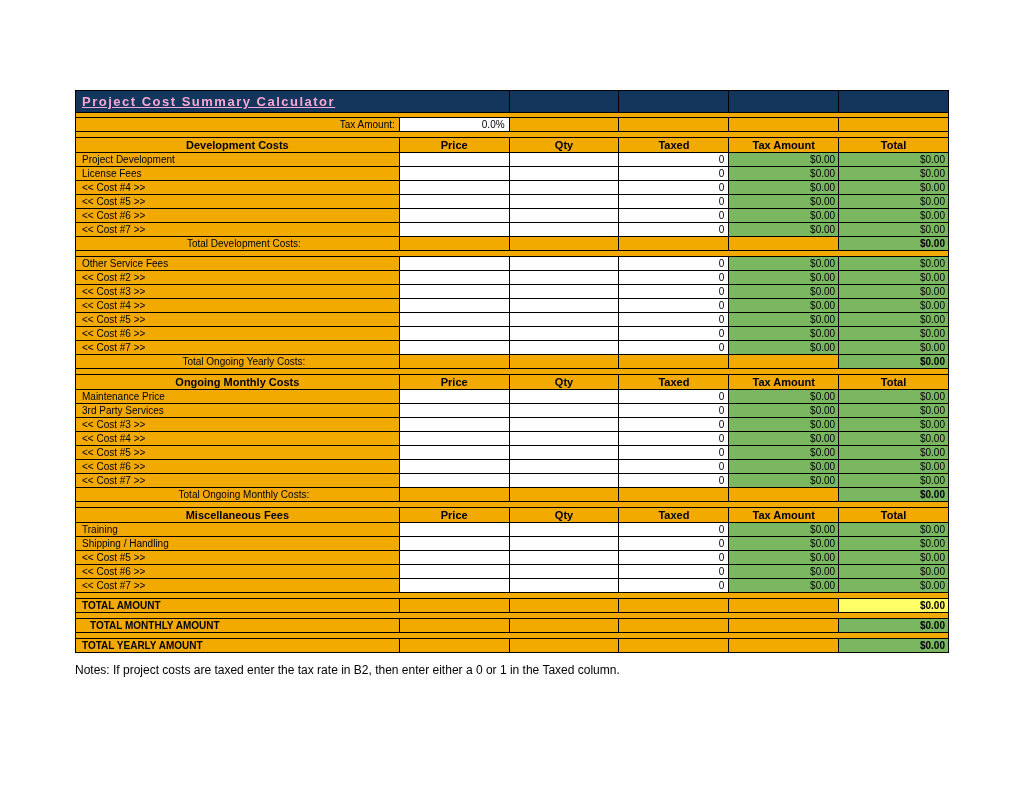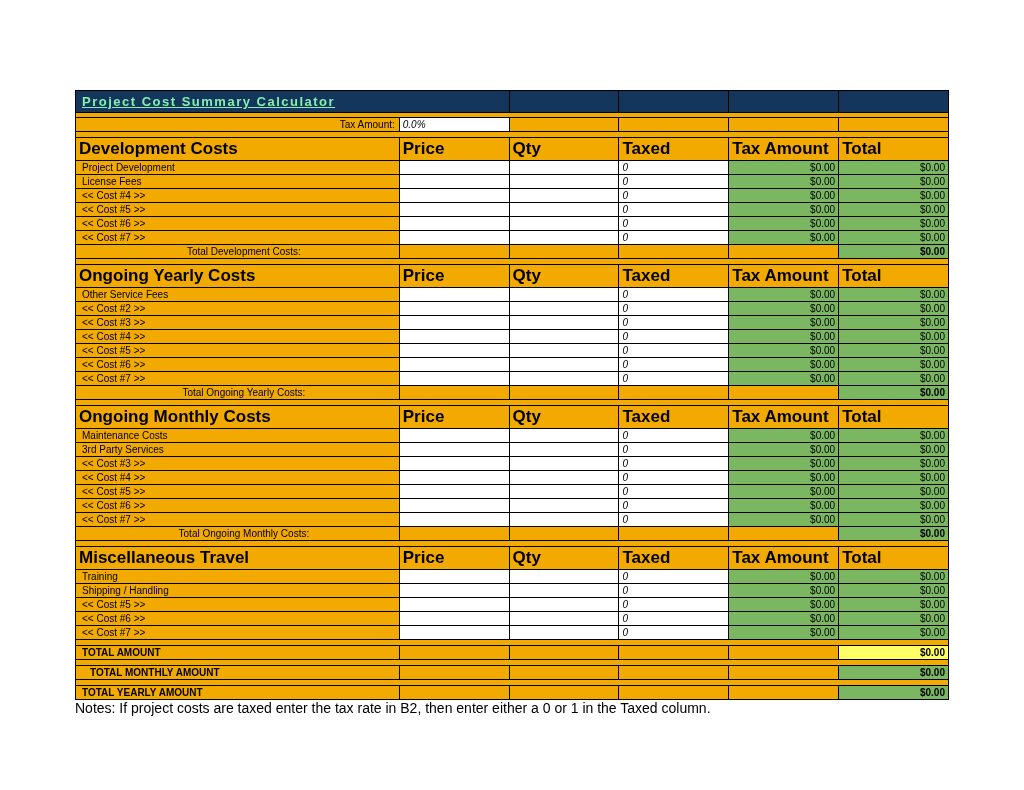--- a/index.html
+++ b/index.html
@@ -17,51 +17,53 @@
     }
     td, th {
       border: 1px solid #000;
       padding: 1px 3px;
       height: 13px;
       overflow: hidden;
       white-space: nowrap;
     }
     .title-cell {
       background: #14365d;
-      color: #86efac;
+      color: #f9a8d4;
       font-weight: bold;
       font-size: 13px;
       text-decoration: underline;
       letter-spacing: 1.5px;
       padding: 3px 6px;
     }
     .title-dark {
       background: #14365d;
     }
     .orange { background: #f2a900; margin-top: 38px; }
     .white { background: #fff; }
     .green { background: #7bb661; text-align: right; }
     .yellow { background: #ffff66; text-align: right; }
     .header-cell {
       background: #f2a900;
       font-weight: bold;
-      font-size: 17px;
+      text-align: center;
+      font-size: 11px;
     }
     .label-cell {
       background: #f2a900;
       text-align: left;
       padding-left: 6px;
       margin-top: 16px;
     }
-    .right { text-align: left; padding-right: 4px; font-style: italic; }
+    .right { text-align: right; padding-right: 4px; }
     .bold { font-weight: bold; }
     .subtotal-label { text-align: center; font-size: 10px; padding-left: 16px; }
     .bottom-text {
       border: none;
-      font-size: 14px;
+      font-size: 12px;
+      padding-top: 10px;
     }
     .tax-label { text-align: right; font-size: 10px; padding-right: 4px; }
     .big-total { font-weight: bold; font-size: 10px; }
   </style>
 </head>
 <body>
 
 <table>
   <colgroup>
     <col style="width:185px">
@@ -155,28 +157,20 @@
         <td class="orange"></td>
         <td class="orange"></td>
         <td class="orange"></td>
         <td class="orange"></td>
         <td class="green bold">$0.00</td>
       </tr>
       <tr>
         <td class="orange" colspan="7" style="height:6px"></td>
       </tr>
       <tr>
-        <td class="header-cell" colspan="2">Ongoing Yearly Costs</td>
-        <td class="header-cell">Price</td>
-        <td class="header-cell">Qty</td>
-        <td class="header-cell">Taxed</td>
-        <td class="header-cell">Tax Amount</td>
-        <td class="header-cell">Total</td>
-      </tr>
-      <tr>
         <td class="label-cell" colspan="2">Other Service Fees</td>
         <td class="white"></td>
         <td class="white"></td>
         <td class="white right">0</td>
         <td class="green">$0.00</td>
         <td class="green">$0.00</td>
       </tr>
       <tr>
         <td class="label-cell" colspan="2">&lt;&lt; Cost #2 &gt;&gt;</td>
         <td class="white"></td>
@@ -238,21 +232,21 @@
       </tr>
       <tr>
         <td class="header-cell" colspan="2">Ongoing Monthly Costs</td>
         <td class="header-cell">Price</td>
         <td class="header-cell">Qty</td>
         <td class="header-cell">Taxed</td>
         <td class="header-cell">Tax Amount</td>
         <td class="header-cell">Total</td>
       </tr>
       <tr>
-        <td class="label-cell" colspan="2">Maintenance Costs</td>
+        <td class="label-cell" colspan="2">Maintenance Price</td>
         <td class="white"></td>
         <td class="white"></td>
         <td class="white right">0</td>
         <td class="green">$0.00</td>
         <td class="green">$0.00</td>
       </tr>
       <tr>
         <td class="label-cell" colspan="2">3rd Party Services</td>
         <td class="white"></td>
         <td class="white"></td>
@@ -305,21 +299,21 @@
         <td class="orange"></td>
         <td class="orange"></td>
         <td class="orange"></td>
         <td class="orange"></td>
         <td class="green bold">$0.00</td>
       </tr>
       <tr>
         <td class="orange" colspan="7" style="height:6px"></td>
       </tr>
       <tr>
-        <td class="header-cell" colspan="2">Miscellaneous Travel</td>
+        <td class="header-cell" colspan="2">Miscellaneous Fees</td>
         <td class="header-cell">Price</td>
         <td class="header-cell">Qty</td>
         <td class="header-cell">Taxed</td>
         <td class="header-cell">Tax Amount</td>
         <td class="header-cell">Total</td>
       </tr>
       <tr>
         <td class="label-cell" colspan="2">Training</td>
         <td class="white"></td>
         <td class="white"></td>

